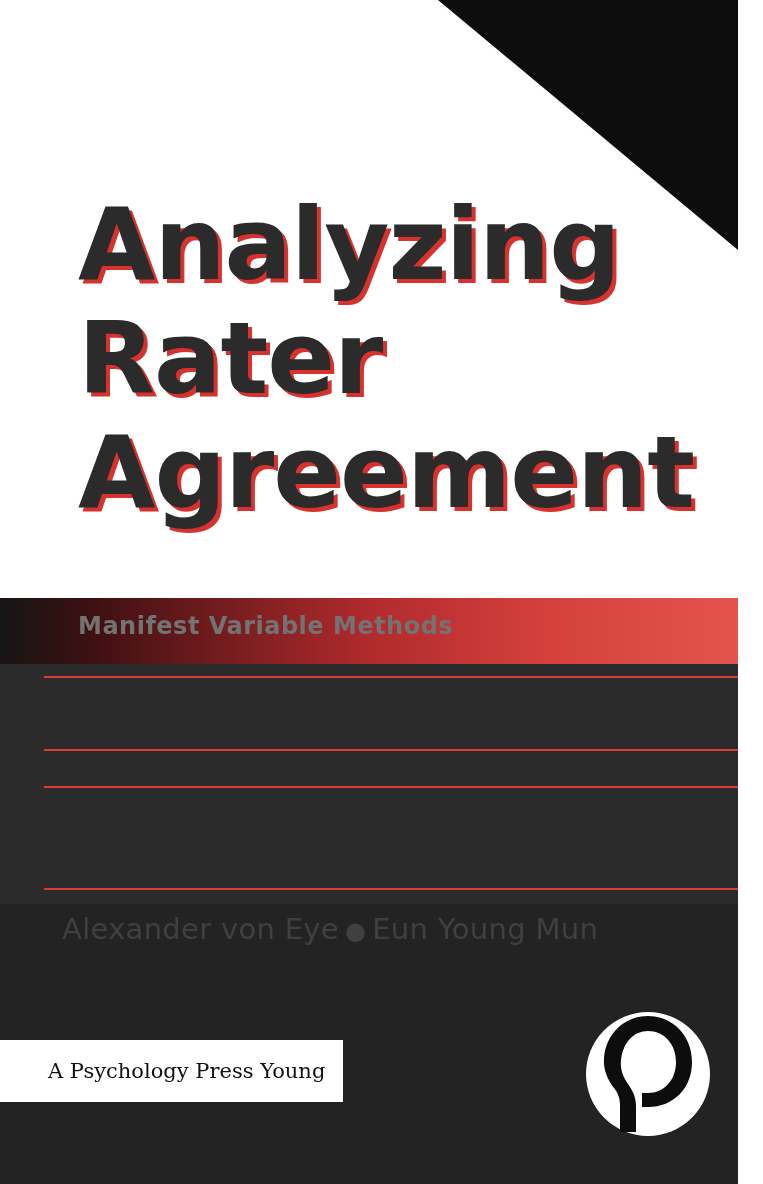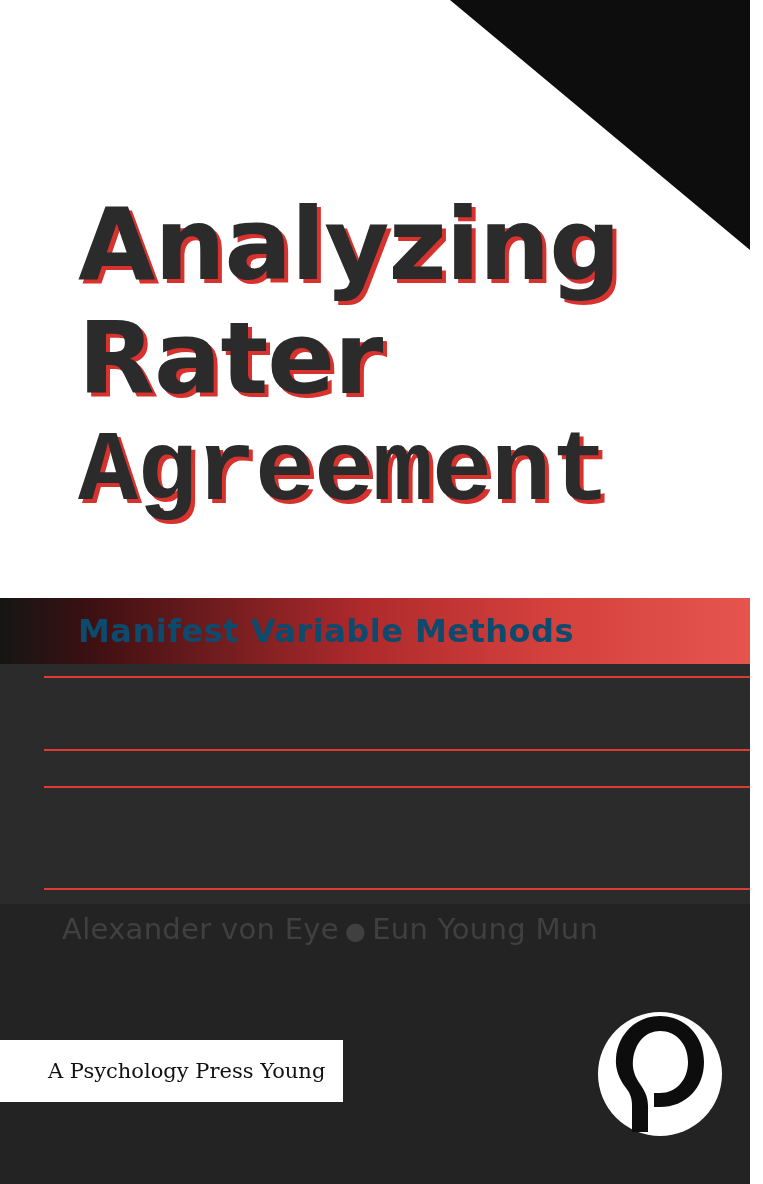--- a/index.html
+++ b/index.html
@@ -9,21 +9,20 @@
   }
   body {
     font-family: "Liberation Sans", sans-serif;
   }
   .cover {
     position: relative;
     width: 738px;
     height: 1184px;
     overflow: hidden;
     background: #ffffff;
-    padding-left: 12px;
   }
 
   
   .top-white {
     position: absolute;
     left: 0;
     top: 0;
     width: 763px;
     height: 600px;
     background: #ffffff;
@@ -49,39 +48,39 @@
     font-family: "DejaVu Sans", sans-serif;
     font-weight: bold;
     font-size: 100px;
     line-height: 0.98;
     letter-spacing: -1px;
     color: #2b2b2b;
     text-shadow: 4px 4px 0 #d7322e;
     white-space: nowrap;
   }
   .title-line.l2 { margin-top: 16px; }
-  .title-line.l3 { margin-top: 16px; font-family: Liberation Mono, monospace; }
+  .title-line.l3 { margin-top: 16px; }
 
   
   .subtitle-band {
     position: absolute;
     left: 0;
     top: 598px;
     width: 763px;
     height: 66px;
     background: linear-gradient(to right, #151515 0%, #3d1012 12%, #b02a2c 48%, #d4413d 72%, #e6564f 100%);
   }
   .subtitle-text {
     position: absolute;
     left: 78px;
     top: 612px;
     font-family: "DejaVu Sans", sans-serif;
     font-weight: bold;
-    font-size: 32px;
-    color: #0c4a6e;
+    font-size: 24px;
+    color: #737373;
     letter-spacing: 0.5px;
     white-space: nowrap;
   }
 
   
   .dark-area {
     position: absolute;
     left: 0;
     top: 664px;
     width: 763px;

